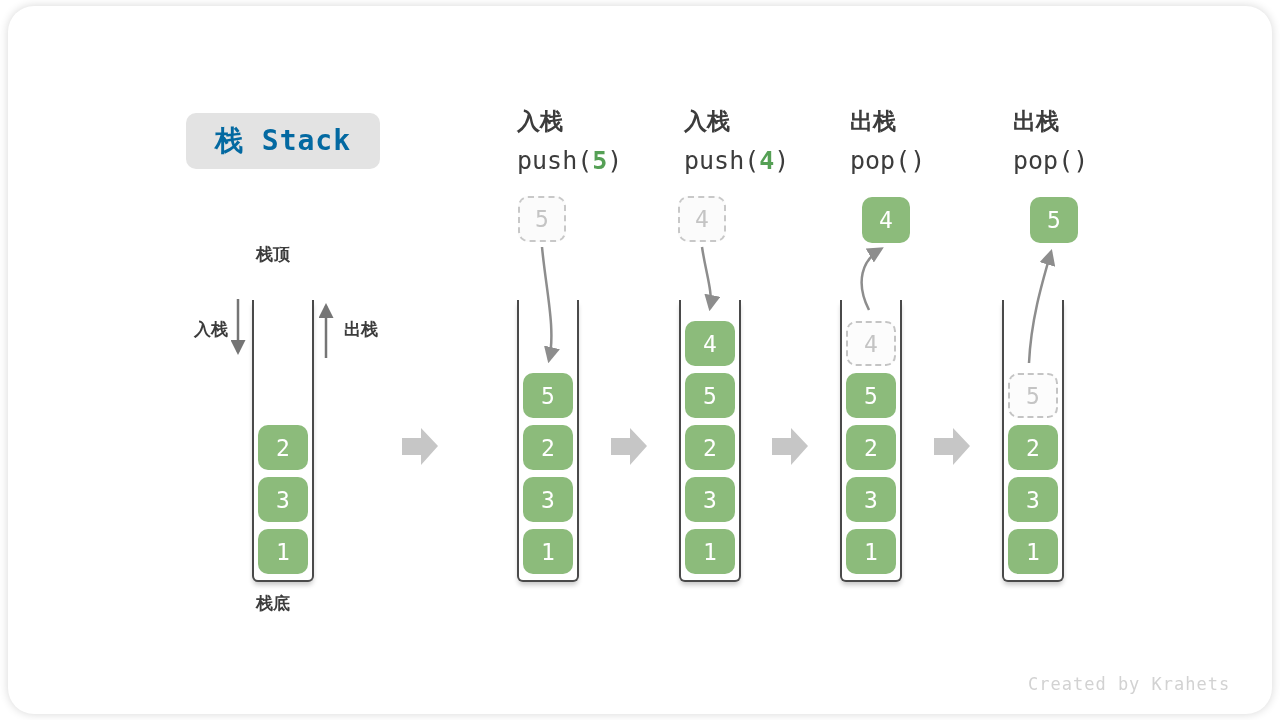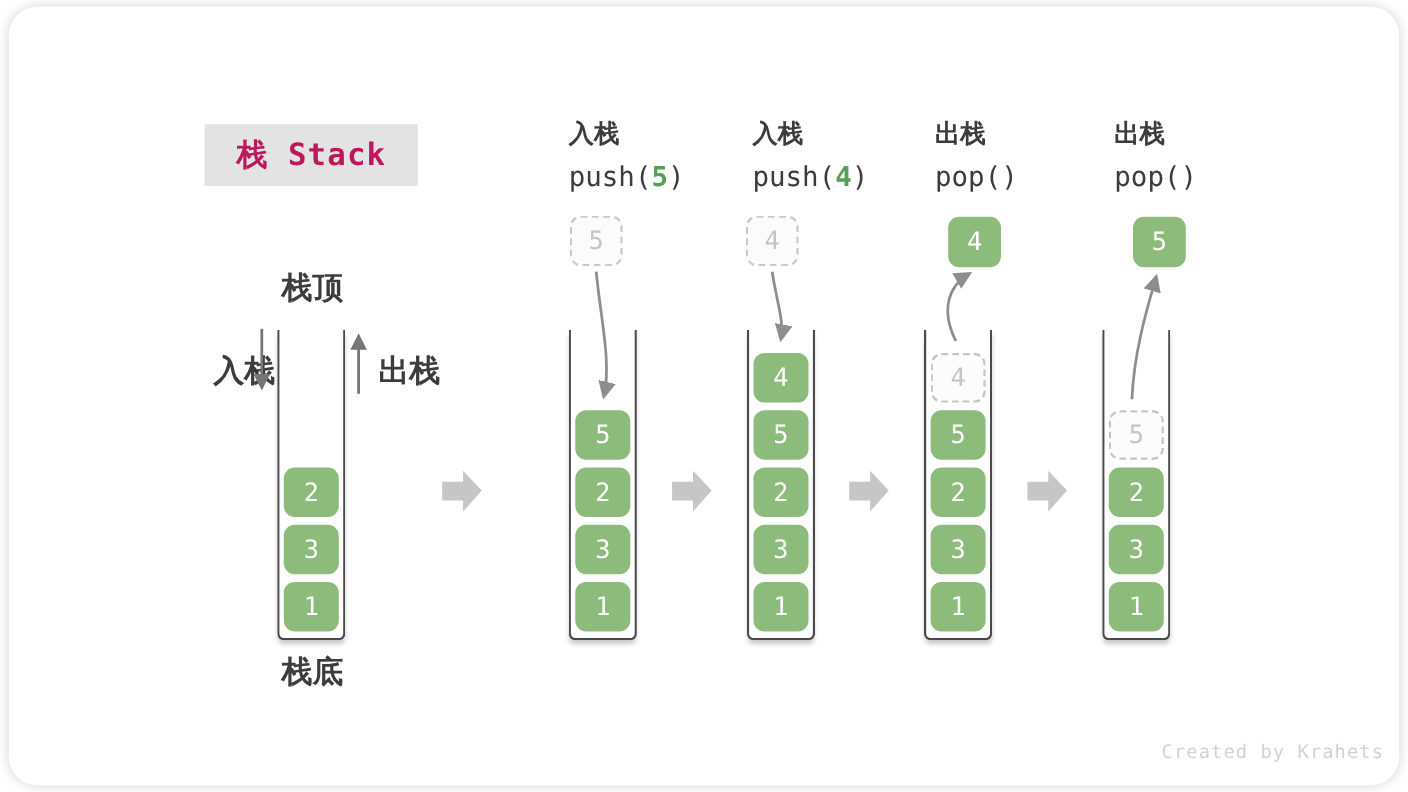--- a/index.html
+++ b/index.html
@@ -10,36 +10,36 @@
   .canvas { position:relative; width:1280px; height:720px; }
   .card {
     position:absolute; left:8px; top:6px; width:1264px; height:708px;
     background:#ffffff; border-radius:26px;
     box-shadow:0 0 10px rgba(0,0,0,0.16);
   }
   .overlay { position:absolute; left:0; top:0; width:1280px; height:720px; pointer-events:none; z-index:5; }
 
   .title-box {
     position:absolute; left:186px; top:113px; width:194px; height:56px;
-    background:#E3E3E3; border-radius:0;
+    background:#E3E3E3; border-radius:10px;
     display:flex; align-items:center; justify-content:center;
     font-family:"DejaVu Sans Mono","DejaVu Sans",monospace;
-    font-size:28px; font-weight:600; color:#be185d; letter-spacing:1px;
+    font-size:28px; font-weight:600; color:#0369a1; letter-spacing:1px;
     z-index:4;
   }
 
   .col-header { position:absolute; top:106px; z-index:4; }
   .col-op { font-size:23px; font-weight:700; color:#3C3C3C; }
   .col-code {
     margin-top:9px; font-family:"DejaVu Sans Mono","DejaVu Sans",monospace;
     font-size:25px; color:#3C3C3C; white-space:nowrap;
   }
   .col-code .arg { color:#55A055; font-weight:700; }
 
-  .lbl { position:absolute; font-size:28px; font-weight:700; color:#3C3C3C; z-index:4; white-space:nowrap; }
+  .lbl { position:absolute; font-size:17px; font-weight:700; color:#3C3C3C; z-index:4; white-space:nowrap; }
   .lbl-stack-top    { left:256px; top:243px; }
   .lbl-stack-bottom { left:256px; top:592px; }
   .lbl-push         { left:194px; top:318px; }
   .lbl-pop          { left:344px; top:318px; }
 
   .stackbox {
     position:absolute; top:300px; width:62px; height:282px; box-sizing:border-box;
     background:#ffffff;
     border-left:2px solid #4A4A4A; border-right:2px solid #4A4A4A; border-bottom:2px solid #4A4A4A;
     border-radius:0 0 6px 6px;
@@ -66,21 +66,21 @@
     z-index:6;
   }
   .float-box.dashed { background:#FBFBFB; border:2px dashed #C8C8C8; color:#C4C4C4; box-sizing:border-box; }
   .float-box.solid  { background:#8CBB7B; color:#ffffff; }
   .fb1 { left:518px; top:196px; }
   .fb2 { left:678px; top:196px; }
   .fb3 { left:862px; top:197px; }
   .fb4 { left:1030px; top:197px; }
 
   .watermark {
-    position:absolute; left:1056px; top:674px;
+    position:absolute; left:1028px; top:674px;
     font-family:"DejaVu Sans Mono","DejaVu Sans",monospace;
     font-size:17px; color:#D2D2D2; letter-spacing:1px; z-index:4;
   }
 </style>
 </head>
 <body>
 
 <div class="canvas">
   <div class="card"></div>
 

